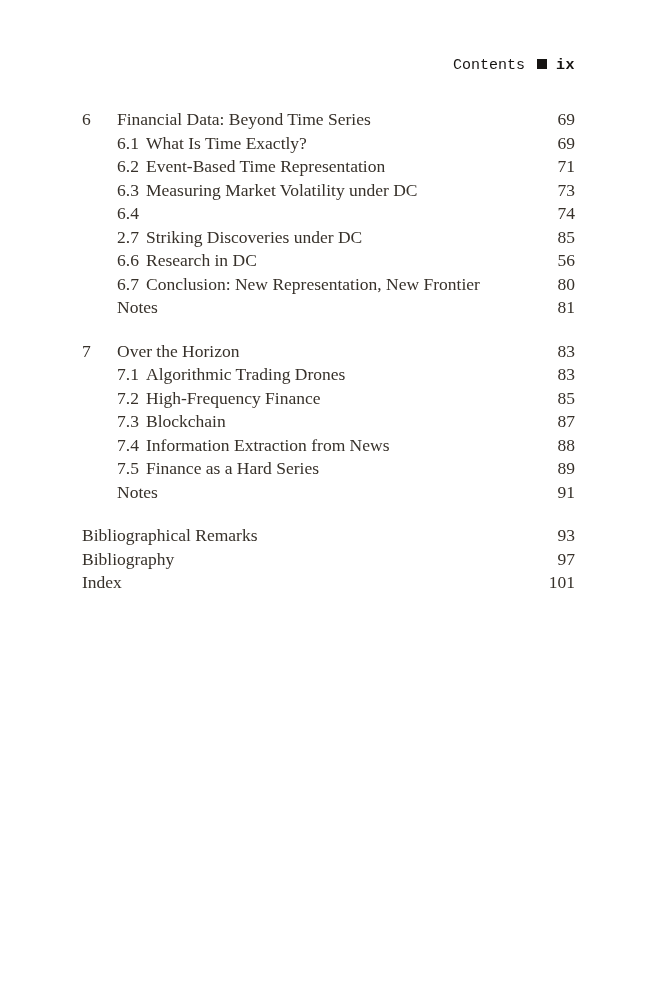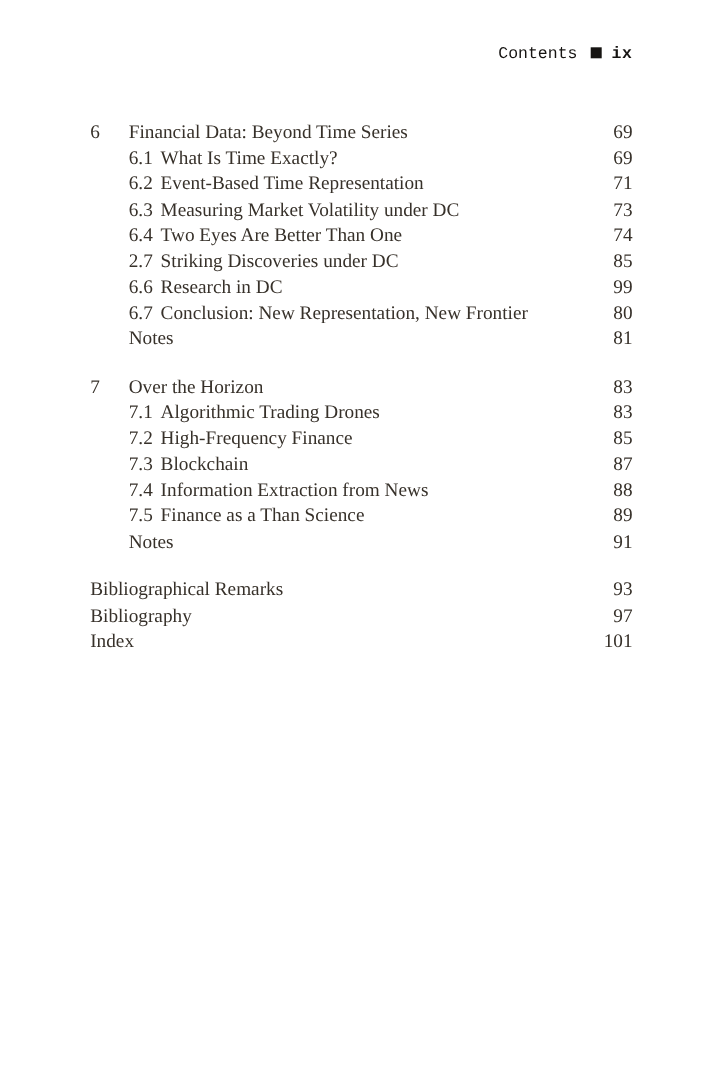--- a/index.html
+++ b/index.html
@@ -12,21 +12,21 @@
     width: 646px;
     height: 984px;
     background: #ffffff;
     overflow: hidden;
     font-family: "Liberation Serif", "DejaVu Serif", serif;
     color: #37312a;
   }
   
   .running-header {
     position: absolute;
-    top: 42px;
+    top: 58px;
     left: 82px;
     right: 71px;
     text-align: right;
     font-family: "Liberation Mono", "DejaVu Sans Mono", monospace;
     font-size: 15px;
     line-height: 16px;
     color: #161412;
     white-space: nowrap;
   }
   .running-header .folio {
@@ -96,37 +96,36 @@
 
   <div class="row indent1">
     <span class="num sec-num">6.3</span>
     <span class="title">Measuring Market Volatility under DC</span>
     <span class="fill"></span>
     <span class="page-num">73</span>
   </div>
 
   <div class="row indent1">
     <span class="num sec-num">6.4</span>
-    <span class="title">Two Eyes Are Better Than One</span>
     <span class="fill"></span>
     <span class="page-num">74</span>
   </div>
 
   <div class="row indent1">
     <span class="num sec-num">2.7</span>
     <span class="title">Striking Discoveries under DC</span>
     <span class="fill"></span>
     <span class="page-num">85</span>
   </div>
 
   <div class="row indent1">
     <span class="num sec-num">6.6</span>
     <span class="title">Research in DC</span>
     <span class="fill"></span>
-    <span class="page-num">99</span>
+    <span class="page-num">56</span>
   </div>
 
   <div class="row indent1">
     <span class="num sec-num">6.7</span>
     <span class="title">Conclusion: New Representation, New Frontier</span>
     <span class="fill"></span>
     <span class="page-num">80</span>
   </div>
 
   <div class="row indent1">
@@ -166,21 +165,21 @@
 
   <div class="row indent1">
     <span class="num sec-num">7.4</span>
     <span class="title">Information Extraction from News</span>
     <span class="fill"></span>
     <span class="page-num">88</span>
   </div>
 
   <div class="row indent1">
     <span class="num sec-num">7.5</span>
-    <span class="title">Finance as a Than Science</span>
+    <span class="title">Finance as a Hard Series</span>
     <span class="fill"></span>
     <span class="page-num">89</span>
   </div>
 
   <div class="row indent1">
     <span class="title">Notes</span>
     <span class="fill"></span>
     <span class="page-num">91</span>
   </div>
 </div>

